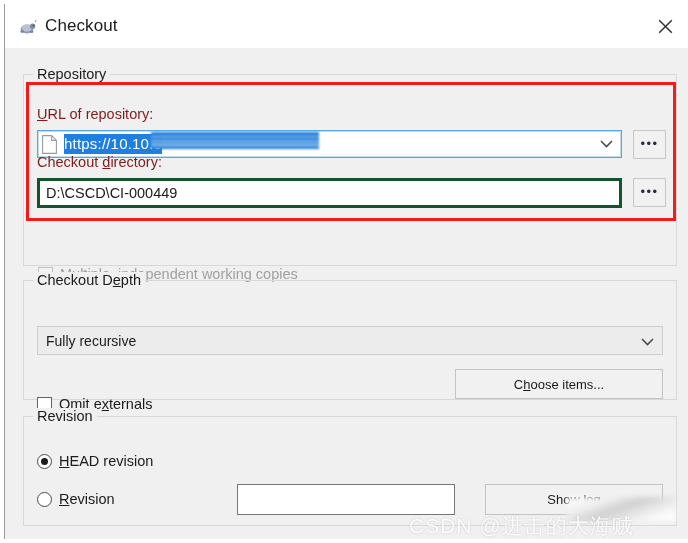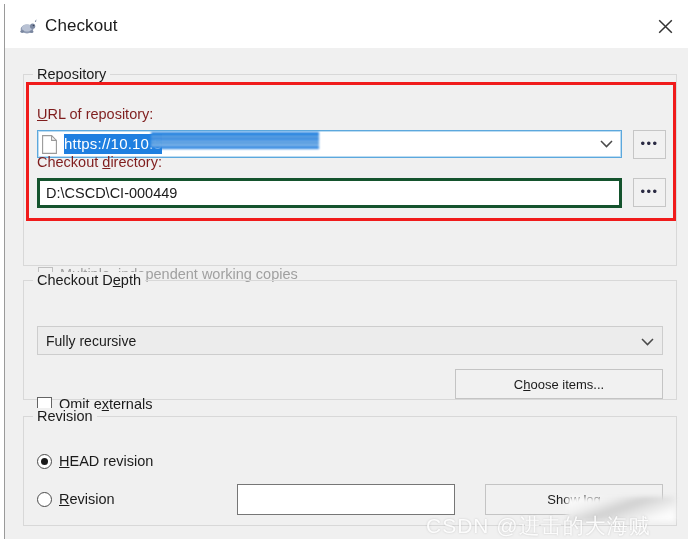--- a/index.html
+++ b/index.html
@@ -291,21 +291,21 @@
     top: 497px;
     width: 108px;
     height: 24px;
     background: linear-gradient(160deg, #ffffff 0%, #efefef 28%, #d0d0d0 48%,
                                  #e4e4e4 64%, #fafafa 84%, #ffffff 100%);
     filter: blur(2.4px);
     pointer-events: none;
   }
   #watermark {
     position: absolute;
-    left: 426px;
+    left: 409px;
     top: 512px;
     font-size: 21px;
     color: rgba(255,255,255,0.92);
     text-shadow: 0 0 2px rgba(120,120,120,0.35);
     white-space: nowrap;
     letter-spacing: 1px;
     pointer-events: none;
     text-align: center;
   }
   #bottom-strip {

